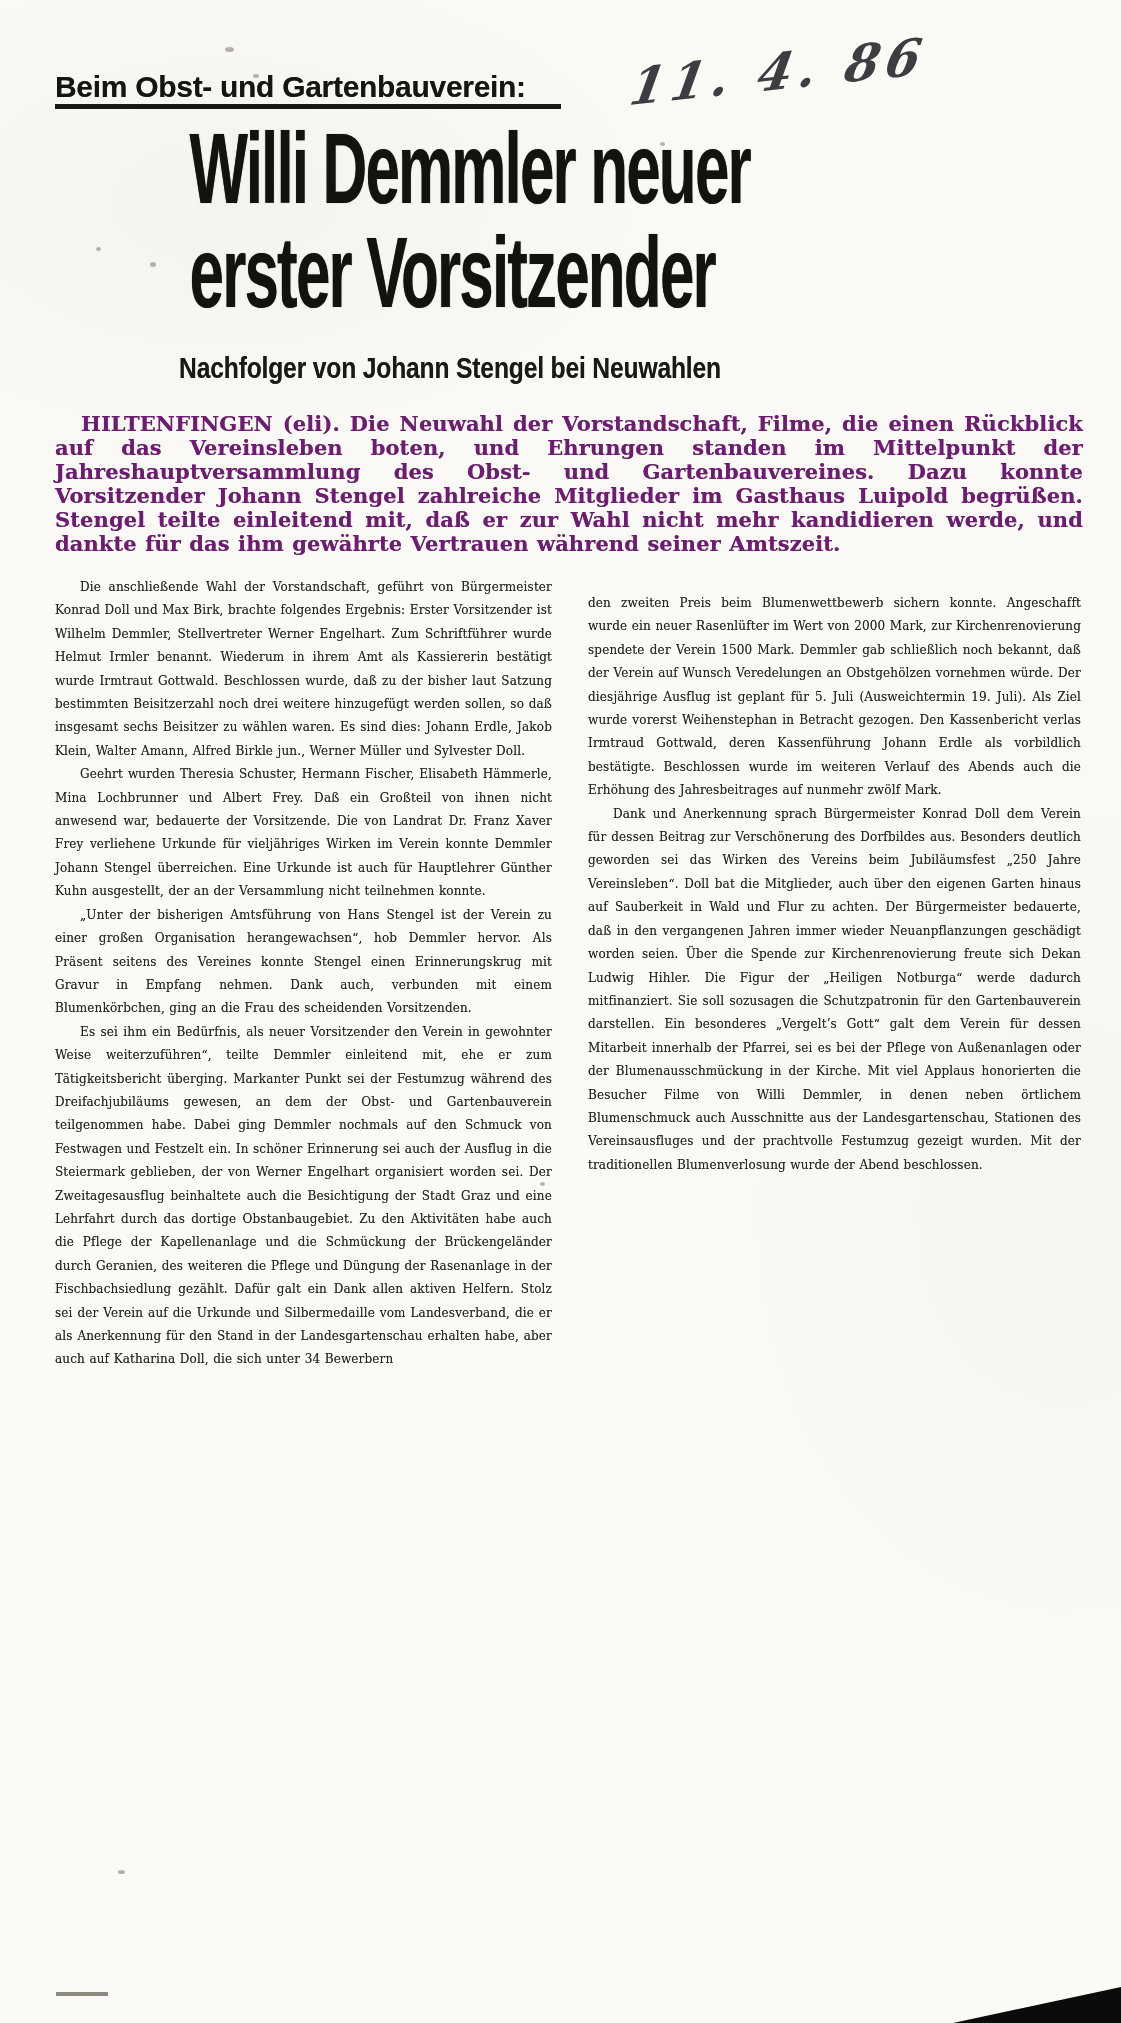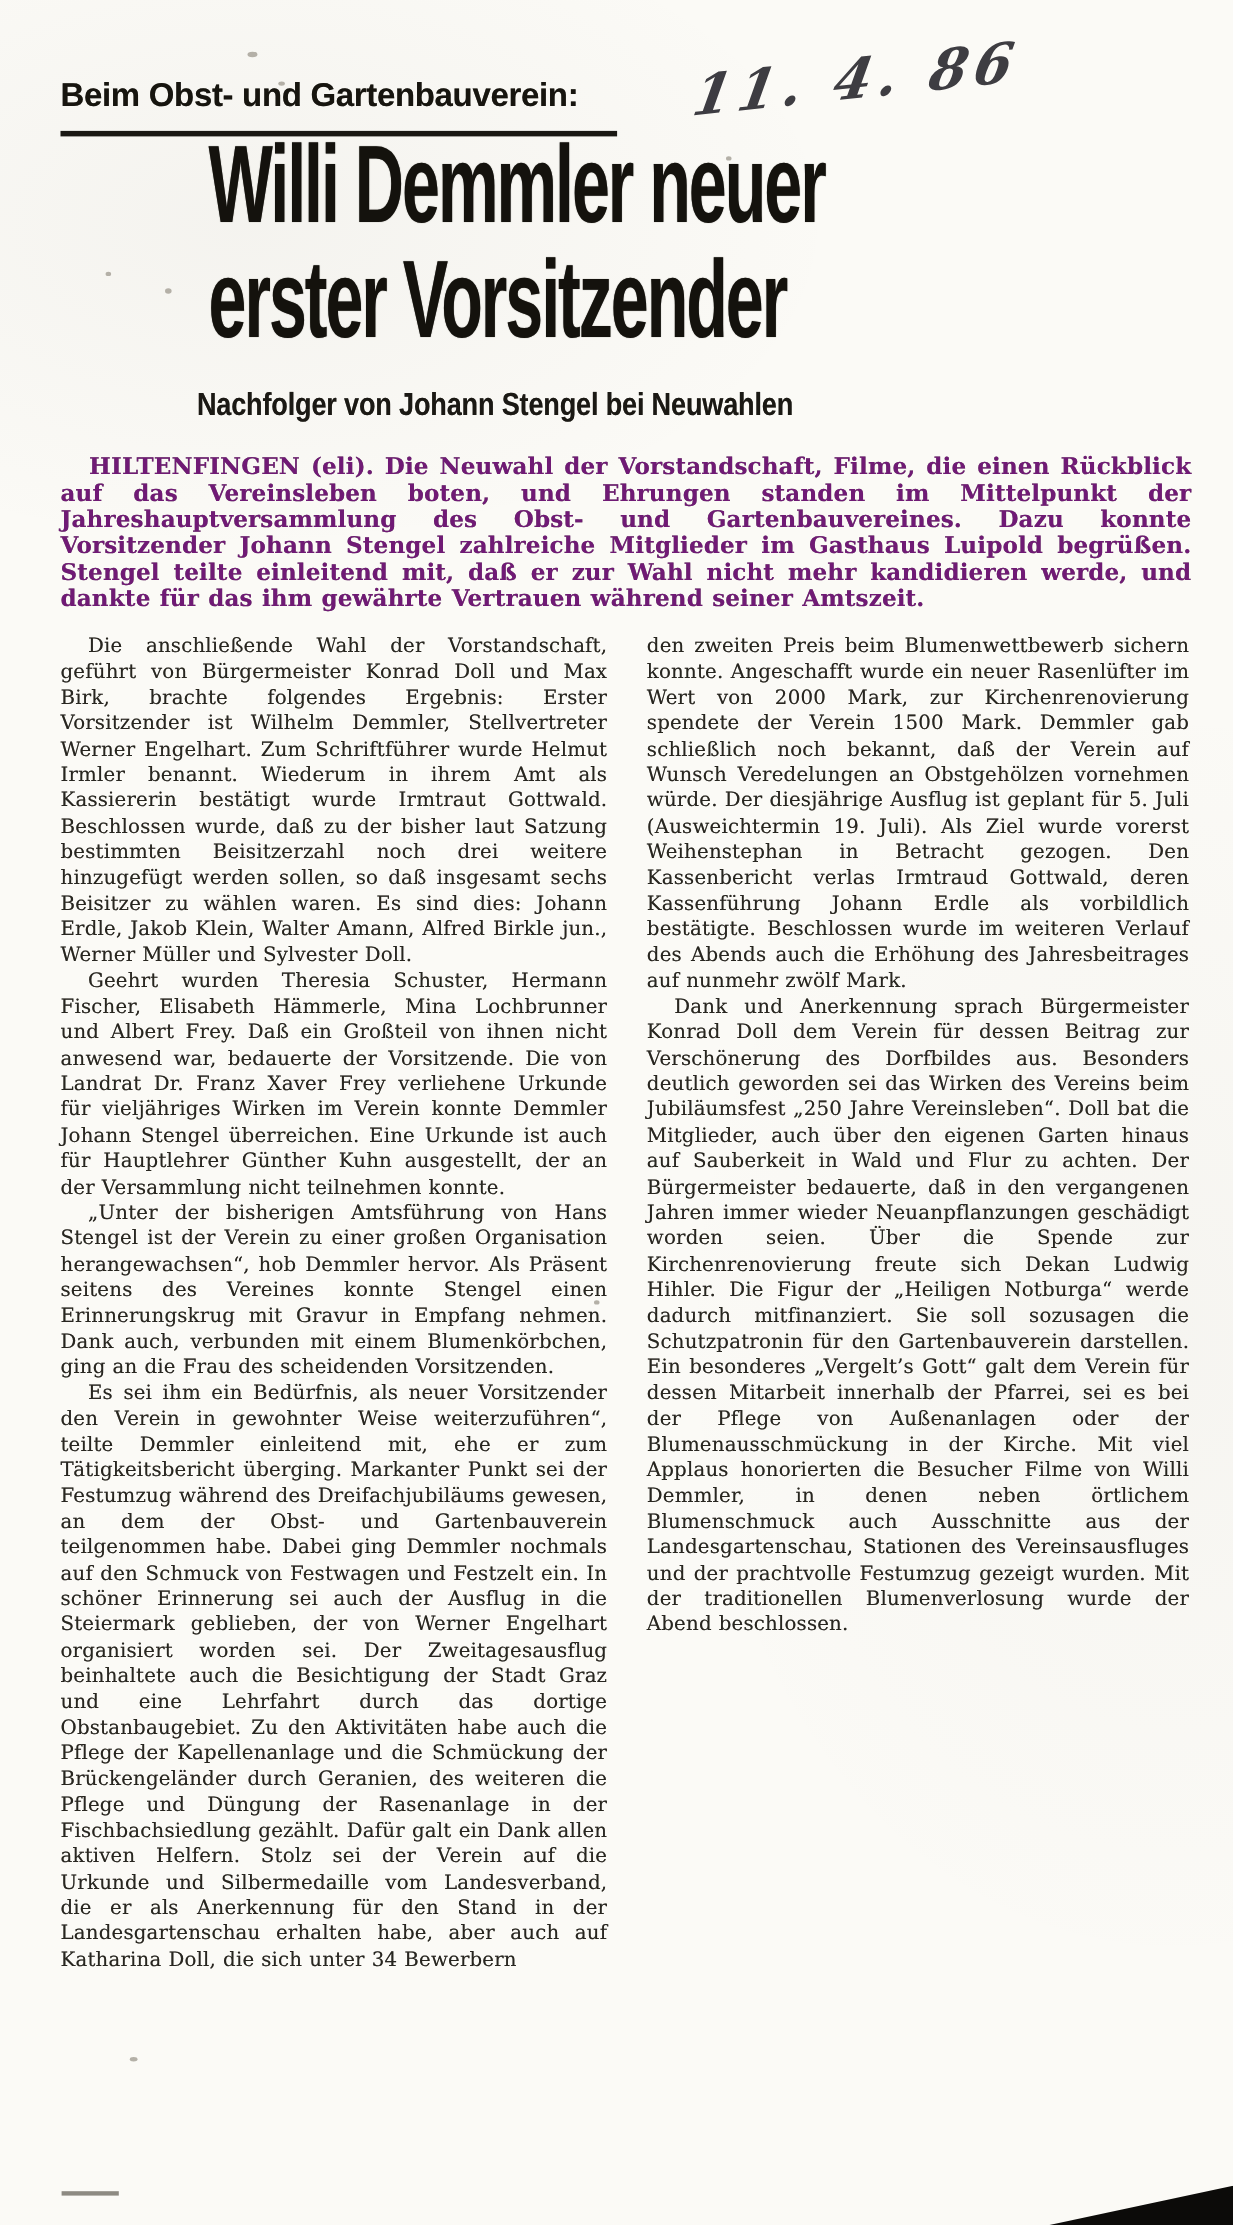--- a/index.html
+++ b/index.html
@@ -17,21 +17,21 @@
   .abs { position: absolute; }
 
   .kicker {
     left: 55px; top: 70px;
     width: 506px;
     font-family: "Liberation Sans", sans-serif;
     font-weight: bold;
     font-size: 30px;
     letter-spacing: -0.3px;
     color: #17150f;
-    padding-bottom: 15px;
+    padding-bottom: 0;
     border-bottom: 5px solid #1a1813;
     text-shadow: 0 0 0.6px rgba(23,21,15,0.6);
   }
 
   .handwritten {
     left: 630px; top: 42px;
     width: 300px;
     font-family: "DejaVu Serif", serif;
     font-style: italic;
     font-weight: bold;
@@ -83,31 +83,31 @@
     text-align: justify;
     text-indent: 26px;
     color: #701a75;
     letter-spacing: 0.1px;
     word-spacing: 1px;
     text-shadow: 0 0 0.6px rgba(29,27,22,0.55);
   }
 
   .col {
     top: 576px;
-    font-size: 18px;
+    font-size: 12px;
     line-height: 23.4px;
     text-align: justify;
     letter-spacing: 0.15px;
     word-spacing: 0.5px;
     color: #282620;
     text-shadow: 0 0 0.6px rgba(40,38,32,0.5);
     hyphens: auto;
   }
   .col-left  { left: 55px;  width: 497px; }
-  .col-right { left: 588px; width: 493px; }
+  .col-right { left: 588px; width: 493px; margin-top: 16px; }
   .col p { margin: 0; }
   .col p.indent { text-indent: 25px; }
 
   .speck { background: #b4b0a7; border-radius: 50%; }
   .dash  { left: 56px; top: 1992px; width: 52px; height: 4px; background: #8d8a82; }
   .wedge {
     left: 953px; top: 1984px;
     width: 168px; height: 39px;
     background: #0c0b09;
     clip-path: polygon(0 100%, 100% 8%, 100% 100%);

